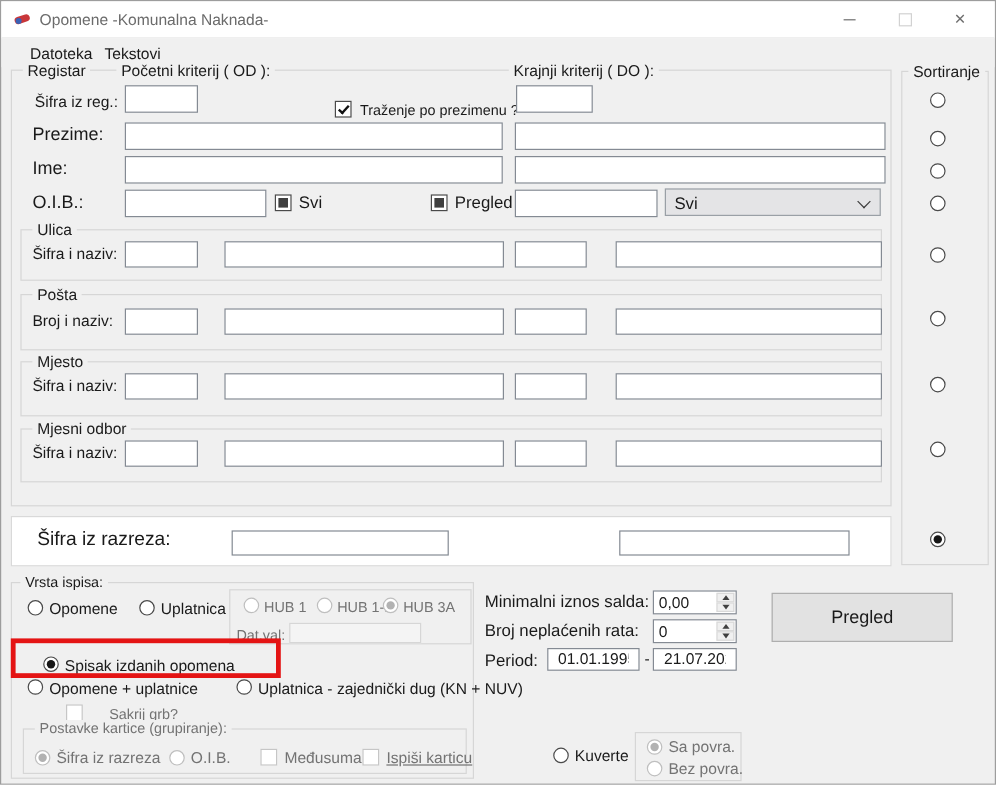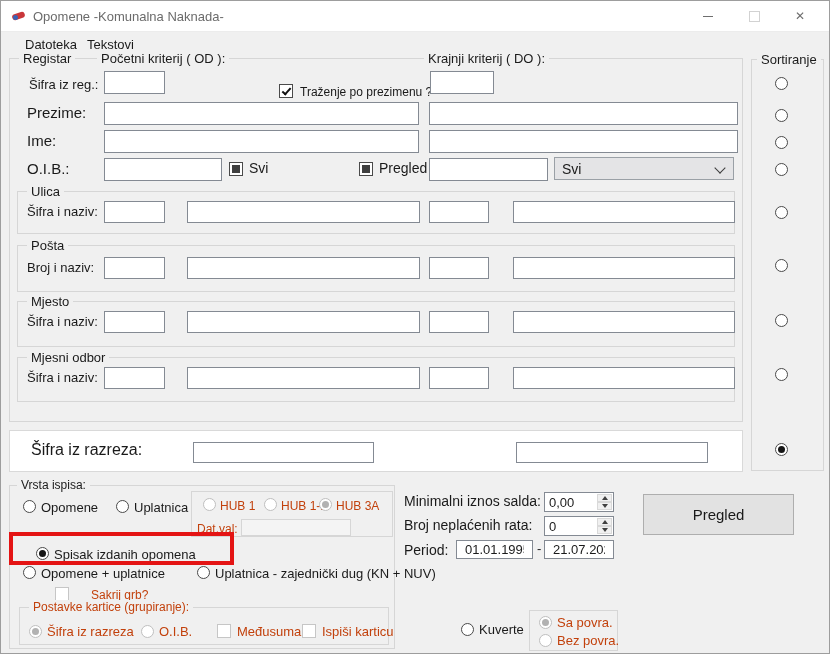--- a/index.html
+++ b/index.html
@@ -16,21 +16,21 @@
   .glyph-close{font-size:12px;color:#6e6e6e;line-height:12px;}
   .menubar{position:absolute;left:0;top:31px;width:100%;height:24px;background:#f0f0f0;}
   .menu-item{position:absolute;top:5px;font-size:13px;white-space:nowrap;}
   .gb{position:absolute;border:1px solid #d6d6d6;box-sizing:border-box;}
   .cap{position:absolute;background:#f0f0f0;padding:0 4px;font-size:13px;line-height:15px;white-space:nowrap;}
   .lbl{position:absolute;white-space:nowrap;font-size:13px;line-height:16px;}
   .big{font-size:15px;}
   .huge{font-size:16px;}
   .mid{font-size:14px;}
   .sm{font-size:12px;}
-  .gray{color:#c2410c;}
+  .gray{color:#737373;}
   .tb{position:absolute;background:#fff;border:1px solid #848a93;box-sizing:border-box;
       font:13px "Liberation Sans",sans-serif;padding:1px 8px;color:#1a1a1a;outline:none;}
   .tb.dis{border-color:#d6d6d6;background:#f4f4f4;}
   .radio{position:absolute;width:13px;height:13px;box-sizing:border-box;border:1px solid #4a4a4a;border-radius:50%;background:#fff;}
   .radio.on::after{content:"";position:absolute;left:2px;top:2px;width:7px;height:7px;border-radius:50%;background:#161616;}
   .radio.dis{border-color:#bfbfbf;}
   .radio.dis.on::after{background:#b2b2b2;}
   .cb{position:absolute;width:14px;height:14px;box-sizing:border-box;border:1px solid #4a4a4a;background:#fff;}
   .cb.check::after{content:"";position:absolute;left:2px;top:3px;width:7px;height:3px;border-left:2px solid #111;border-bottom:2px solid #111;transform:rotate(-48deg);}
   .cb.indet::after{content:"";position:absolute;left:2px;top:2px;width:8px;height:8px;background:#3f3f3f;}
@@ -182,21 +182,21 @@
 
   <div class="gb" style="left:18px;top:606px;width:370px;height:38px;"></div>
   <span class="cap sm gray" style="left:28px;top:599px;">Postavke kartice (grupiranje):</span>
   <span class="radio dis on" style="left:28px;top:624px;"></span>
   <span class="lbl gray" style="left:46px;top:623px;">Šifra iz razreza</span>
   <span class="radio dis" style="left:140px;top:624px;"></span>
   <span class="lbl gray" style="left:158px;top:623px;">O.I.B.</span>
   <span class="cb dis" style="left:216px;top:623px;"></span>
   <span class="lbl gray" style="left:236px;top:623px;">Međusuma</span>
   <span class="cb dis" style="left:301px;top:623px;"></span>
-  <span class="lbl gray" style="left:321px;top:623px;">Ispiši karticu</span>
+  <span class="lbl gray" style="left:321px;top:623px;text-decoration:underline;">Ispiši karticu</span>
 
   <span class="lbl mid" style="left:403px;top:492px;">Minimalni iznos salda:</span>
   <div class="spin" style="left:543px;top:491px;width:70px;height:20px;">
     <span class="val">0,00</span>
     <span class="sbtn up">
         <i class="tri-up"></i>
       </span>
     <span class="sbtn down">
         <i class="tri-down"></i>
       </span>

